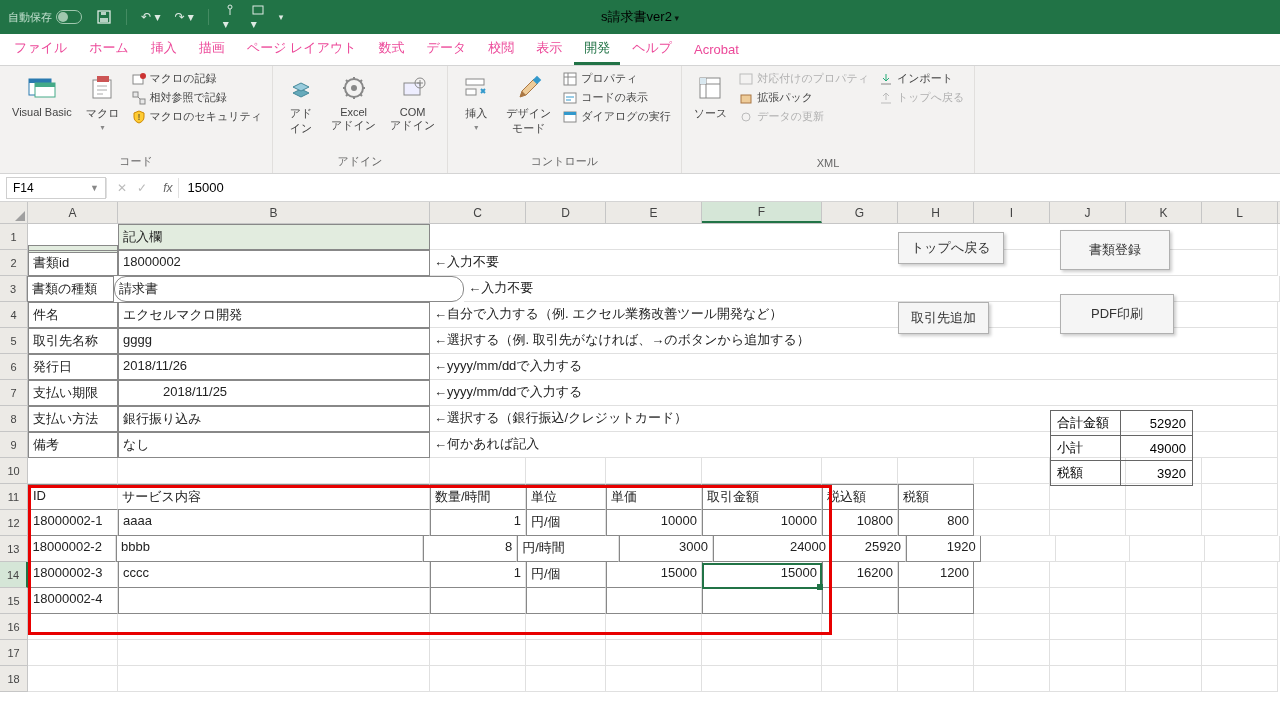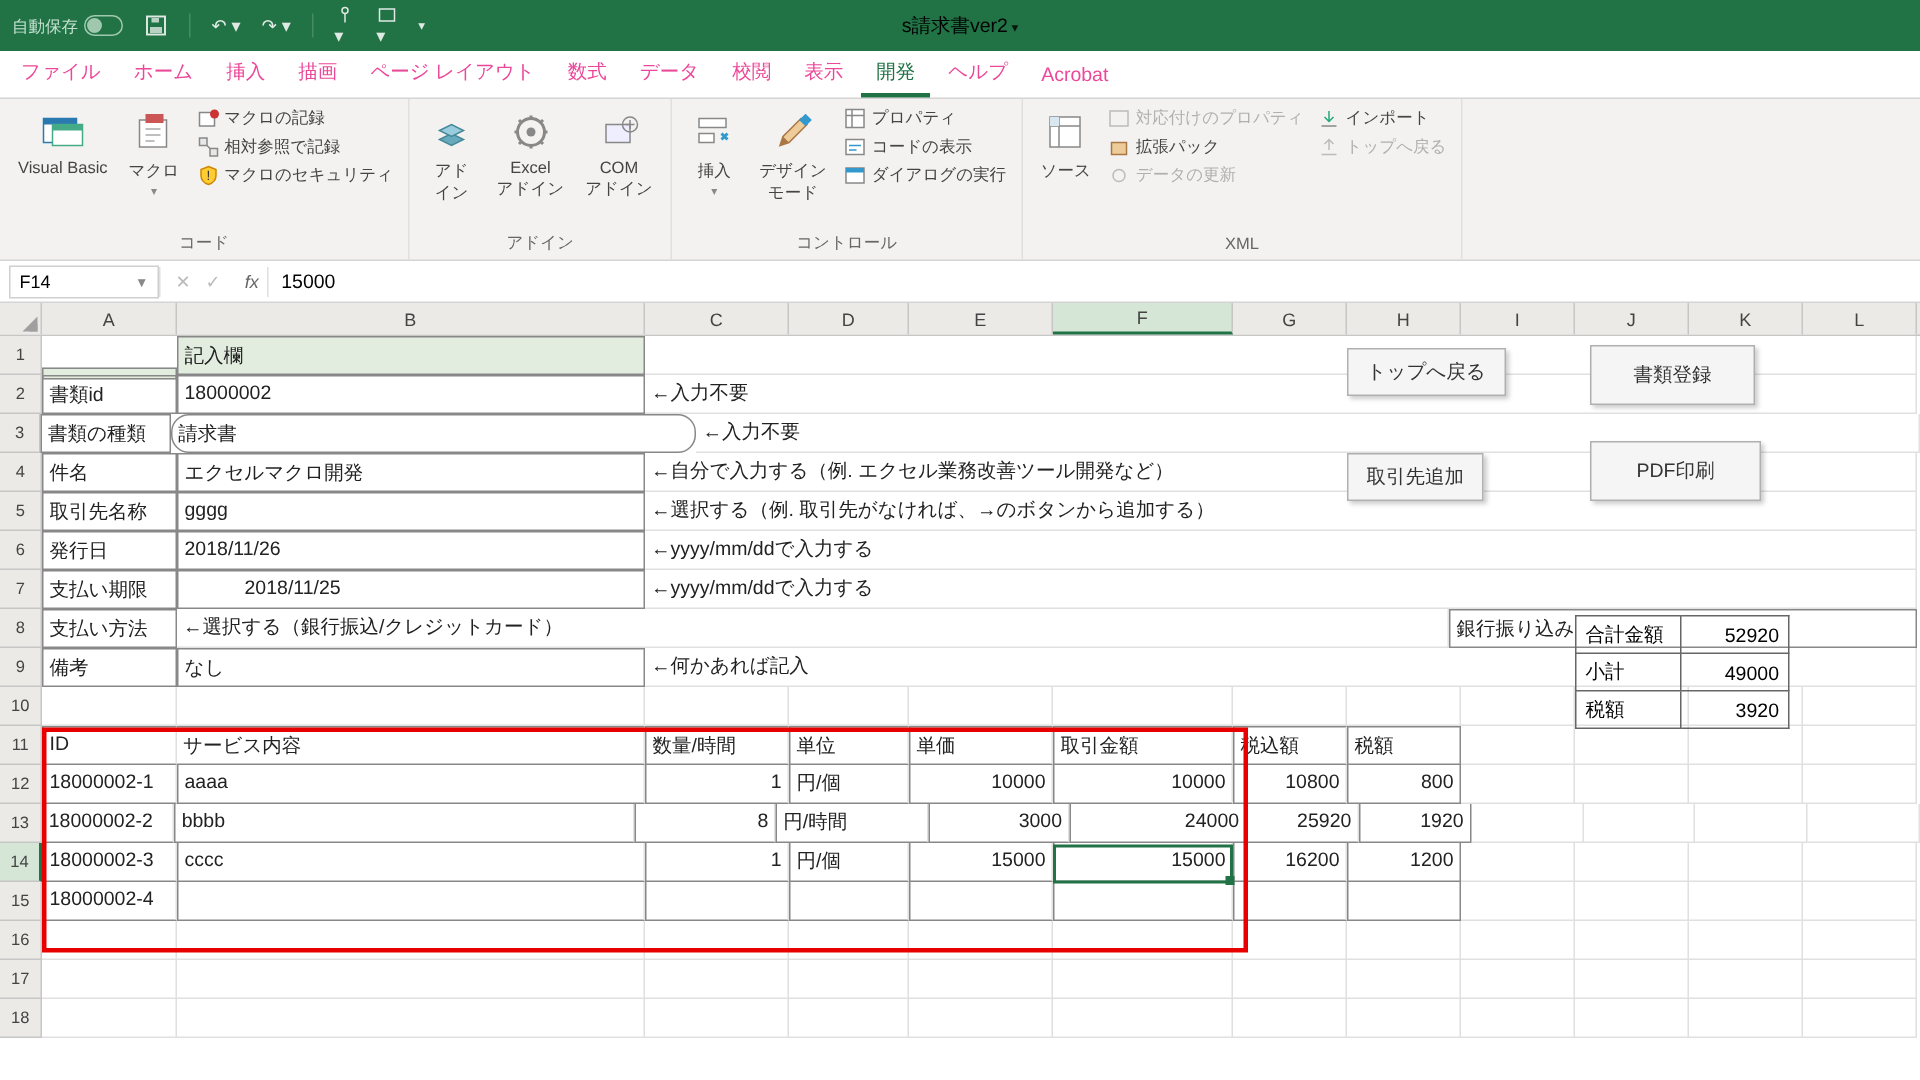--- a/index.html
+++ b/index.html
@@ -410,22 +410,22 @@
       </div>
       <div class="row">
         <div class="rh">7</div>
         <div class="cell bd" style="width: 90px;">支払い期限</div>
         <div class="cell bd" style="width: 312px; padding-left: 44px;">2018/11/25</div>
         <div class="cell " style="width: 848px;">←yyyy/mm/ddで入力する</div>
       </div>
       <div class="row">
         <div class="rh">8</div>
         <div class="cell bd" style="width: 90px;">支払い方法</div>
+        <div class="cell bd" style="width: 312px;">銀行振り込み</div>
         <div class="cell " style="width: 848px;">←選択する（銀行振込/クレジットカード）</div>
-        <div class="cell bd" style="width: 312px;">銀行振り込み</div>
       </div>
       <div class="row">
         <div class="rh">9</div>
         <div class="cell bd" style="width: 90px;">備考</div>
         <div class="cell bd" style="width: 312px;">なし</div>
         <div class="cell " style="width: 848px;">←何かあれば記入</div>
       </div>
       <div class="row">
         <div class="rh">10</div>
         <div class="cell " style="width: 90px;"></div>

